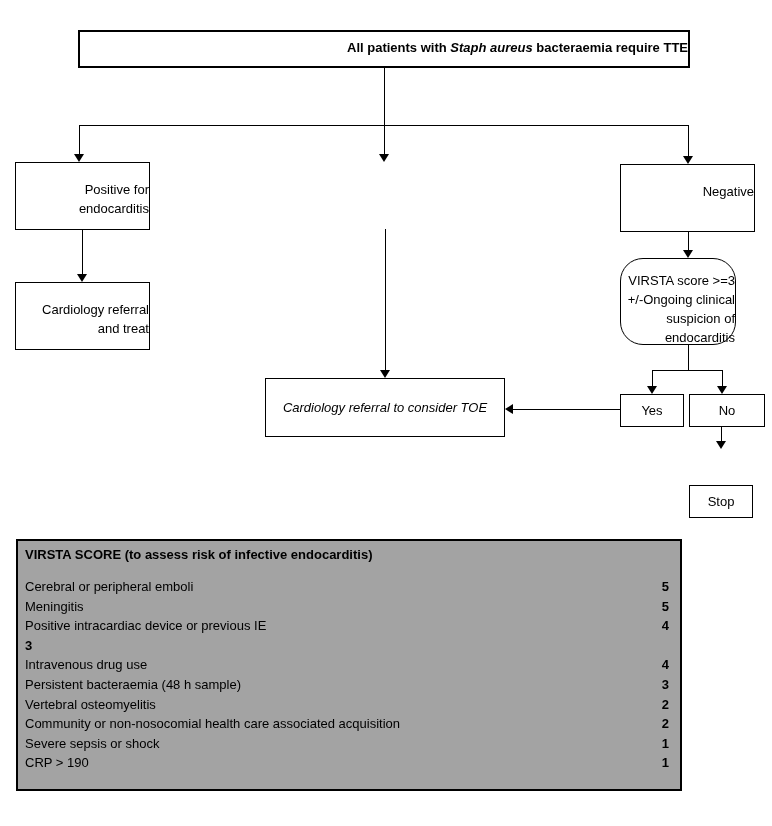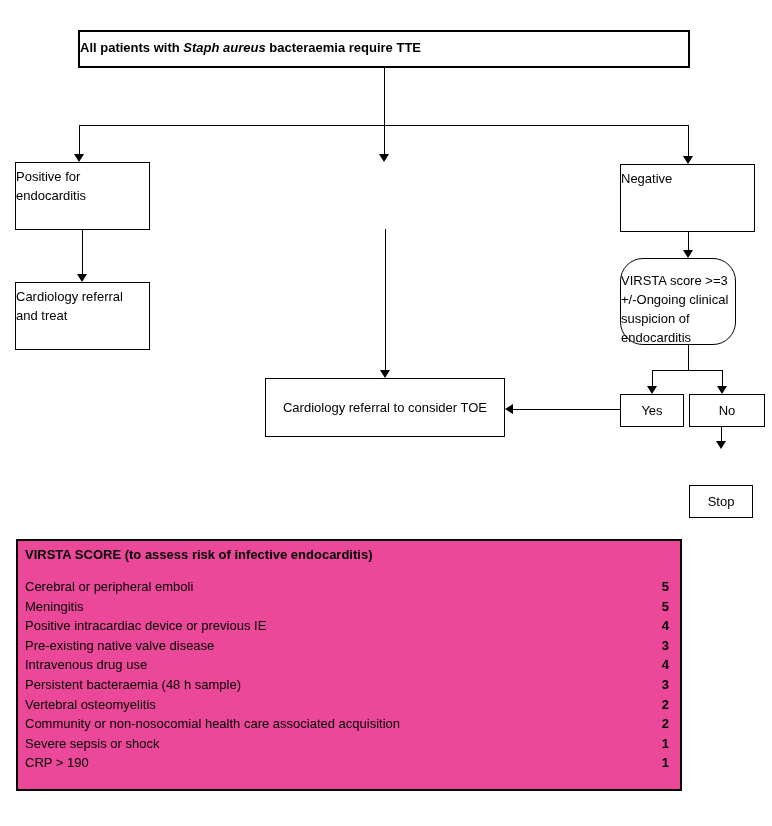--- a/index.html
+++ b/index.html
@@ -3,52 +3,52 @@
 <meta charset="utf-8">
 <style>
   html, body { margin:0; padding:0; background:#ffffff; }
   .canvas {
     position:relative; width:772px; height:826px; background:#ffffff;
     font-family:"Liberation Sans", sans-serif; font-size:13px; color:#000;
     overflow:hidden;
   }
   .box {
     position:absolute; box-sizing:border-box; border:1px solid #000;
-    background:#fff; text-align:left; line-height:19px;
+    background:#fff; text-align:right; line-height:19px;
   }
   .box.thick { border-width:2px; }
-  .pad-top { padding-top:4px; }
+  .pad-top { padding-top:17px; }
   .vcenter { display:flex; flex-direction:column; align-items:center; justify-content:center; }
   .italic { font-style:italic; }
   .line { position:absolute; background:#000; }
   .arrow-down {
     position:absolute; width:0; height:0;
     border-left:5px solid transparent; border-right:5px solid transparent;
     border-top:8px solid #000;
   }
   .arrow-left {
     position:absolute; width:0; height:0;
     border-top:5px solid transparent; border-bottom:5px solid transparent;
     border-right:8px solid #000;
   }
   
   .top-box    { left:78px;  top:30px;  width:612px; height:38px; padding-top:6px; font-weight:bold; }
   .pos-box    { left:15px;  top:162px; width:135px; height:68px; }
   .poor-box   { left:318px; top:162px; width:135px; height:68px; }
   .neg-box    { left:620px; top:164px; width:135px; height:68px; }
   .treat-box  { left:15px;  top:282px; width:135px; height:68px; }
   .virsta-box { left:620px; top:258px; width:116px; height:87px; padding-top:12px;border-radius:23px; }
-  .toe-box    { left:265px; top:378px; width:240px; height:59px; }
+  .toe-box    { left:265px; top:378px; width:240px; height:59px;font-style:italic; }
   .yes-box    { left:620px; top:394px; width:64px;  height:33px; }
   .no-box     { left:689px; top:394px; width:76px;  height:33px; }
   .stop-box   { left:689px; top:449px; width:64px;  height:33px;margin-top:36px; }
   
   .score-table {
     position:absolute; left:16px; top:539px; width:666px; height:252px;
-    box-sizing:border-box; border:2px solid #000; background:#ec4899;
+    box-sizing:border-box; border:2px solid #000; background:#a3a3a3;
   }
   .table-title { font-weight:bold; margin:6px 0 0 7px; line-height:15px; }
   .rows { margin-top:17px; }
   .score-row {
     display:flex; align-items:flex-start; justify-content:space-between;
     height:19.6px; padding:0 11px 0 7px;
   }
   .score-row .score { font-weight:bold; }
 </style>
 </head>
@@ -132,21 +132,20 @@
       </div>
       <div class="score-row">
         <span>Meningitis</span>
         <span class="score">5</span>
       </div>
       <div class="score-row">
         <span>Positive intracardiac device or previous IE</span>
         <span class="score">4</span>
       </div>
       <div class="score-row">
-        <span>Pre-existing native valve disease</span>
         <span class="score">3</span>
       </div>
       <div class="score-row">
         <span>Intravenous drug use</span>
         <span class="score">4</span>
       </div>
       <div class="score-row">
         <span>Persistent bacteraemia (48 h sample)</span>
         <span class="score">3</span>
       </div>

